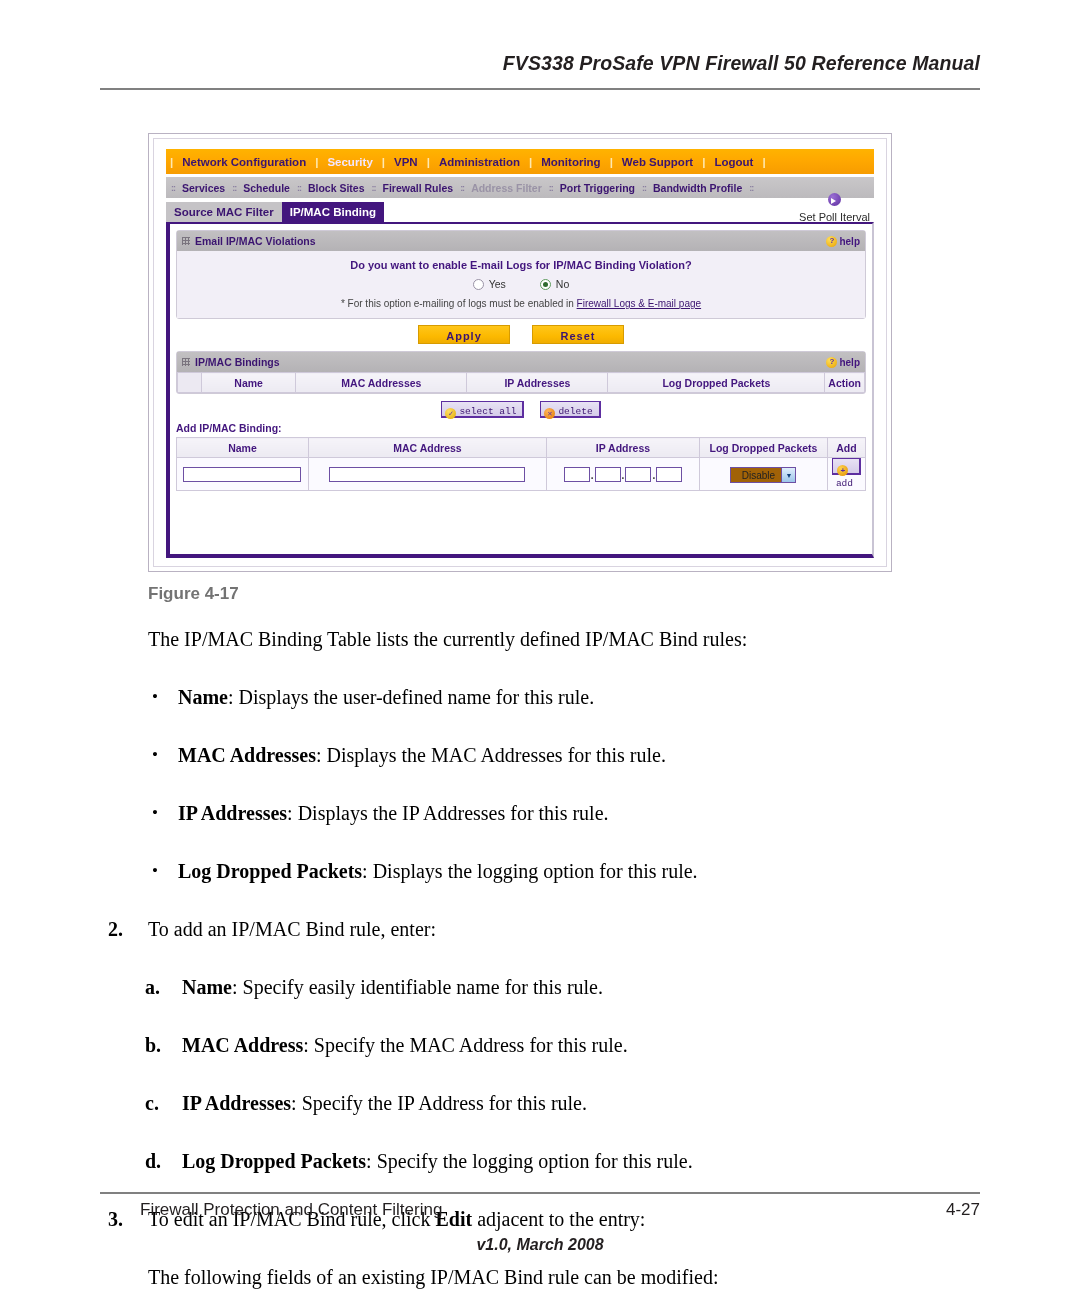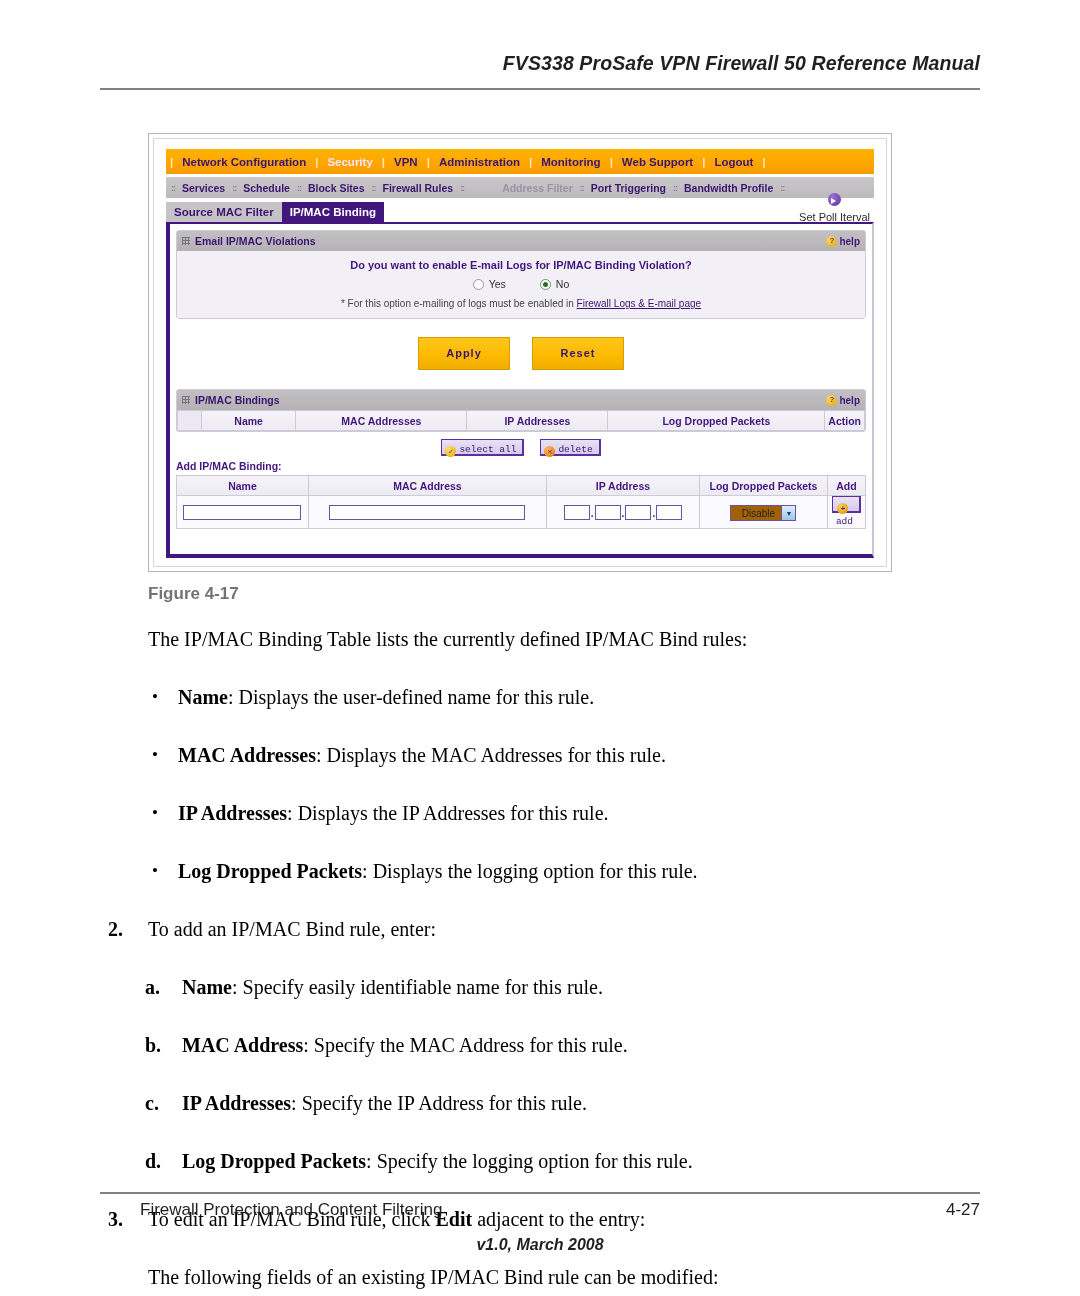--- a/index.html
+++ b/index.html
@@ -57,21 +57,21 @@
   .nav-sub{
     position:absolute;left:12px;top:38px;right:12px;height:21px;
     background:linear-gradient(180deg,#c9c7c9 0%,#bcbabd 100%);
     display:flex;align-items:center;
     font-family:"Liberation Sans", sans-serif;
     font-size:10.5px;font-weight:bold;color:#3b1470;
     white-space:nowrap;
   }
   .nav-sub .dots{color:#8a7fa0;padding:0 5px;font-size:9px;letter-spacing:-1px;}
   .nav-sub .item{padding:0 2px;}
-  .nav-sub .item.faded{color:#9a93a6;margin-left:31px;}
+  .nav-sub .item.faded{color:#9a93a6;}
 
   
   .tabstrip{
     position:absolute;left:12px;top:62px;right:12px;height:22px;
     display:flex;align-items:flex-end;
   }
   .tab{
     height:21px;line-height:21px;padding:0 8px;
     font-family:"Liberation Sans", sans-serif;
     font-size:11.5px;font-weight:bold;
@@ -160,26 +160,26 @@
   .radio.on:after{content:"";width:5px;height:5px;border-radius:50%;background:#2f6b2f;}
   .note{
     font-family:"Liberation Sans", sans-serif;
     font-size:10px;color:#444;
   }
   .note a{color:#3b1470;text-decoration:underline;}
 
   
   .btnrow{text-align:center;margin:6px 0 7px;}
   .gbtn{
-    display:inline-block;min-width:92px;height:33px;line-height:19px;
+    display:inline-block;min-width:92px;height:19px;line-height:19px;
     background:linear-gradient(180deg,#ffc61a 0%,#fcb900 60%,#f0ad00 100%);
     border:1px solid #d79b00;
     font-family:"Liberation Sans", sans-serif;
     font-size:11px;font-weight:bold;color:#3b1470;
-    letter-spacing:1px;margin:12px 9px;cursor:pointer;
+    letter-spacing:1px;margin:0 9px;cursor:pointer;
     box-sizing:border-box;
   }
 
   
   .tbl{width:100%;border-collapse:collapse;font-family:"Liberation Sans", sans-serif;}
   .tbl th{
     background:linear-gradient(180deg,#f6f4f9 0%,#eceaf2 100%);
     border:1px solid #cfc9da;
     font-size:10.5px;font-weight:bold;color:#43167e;
     height:19px;padding:0 3px;

